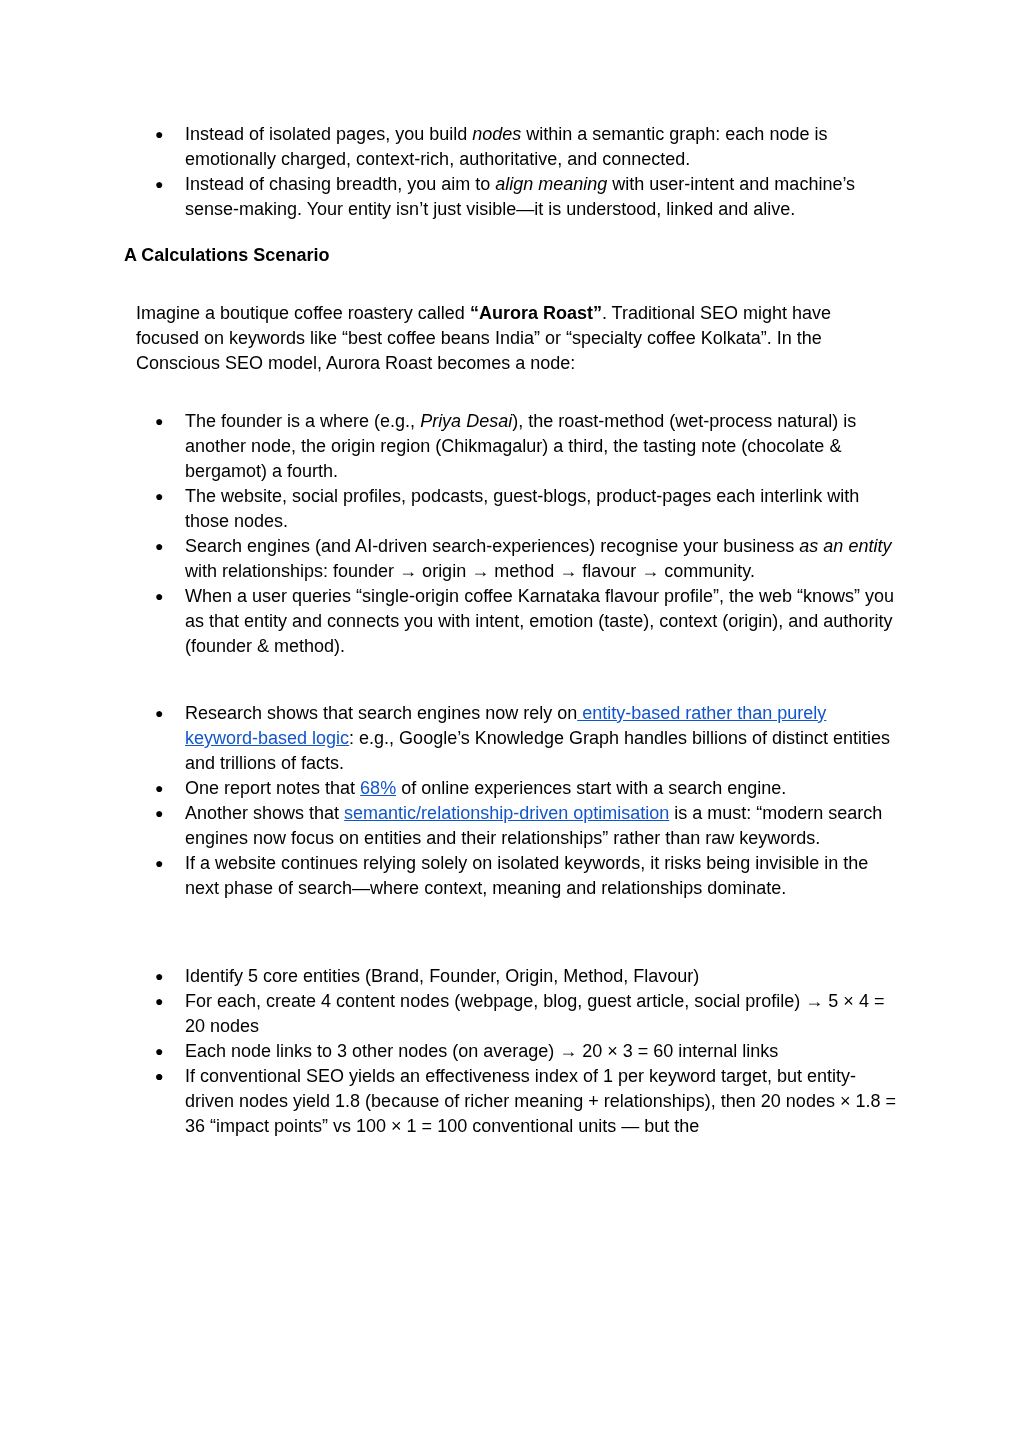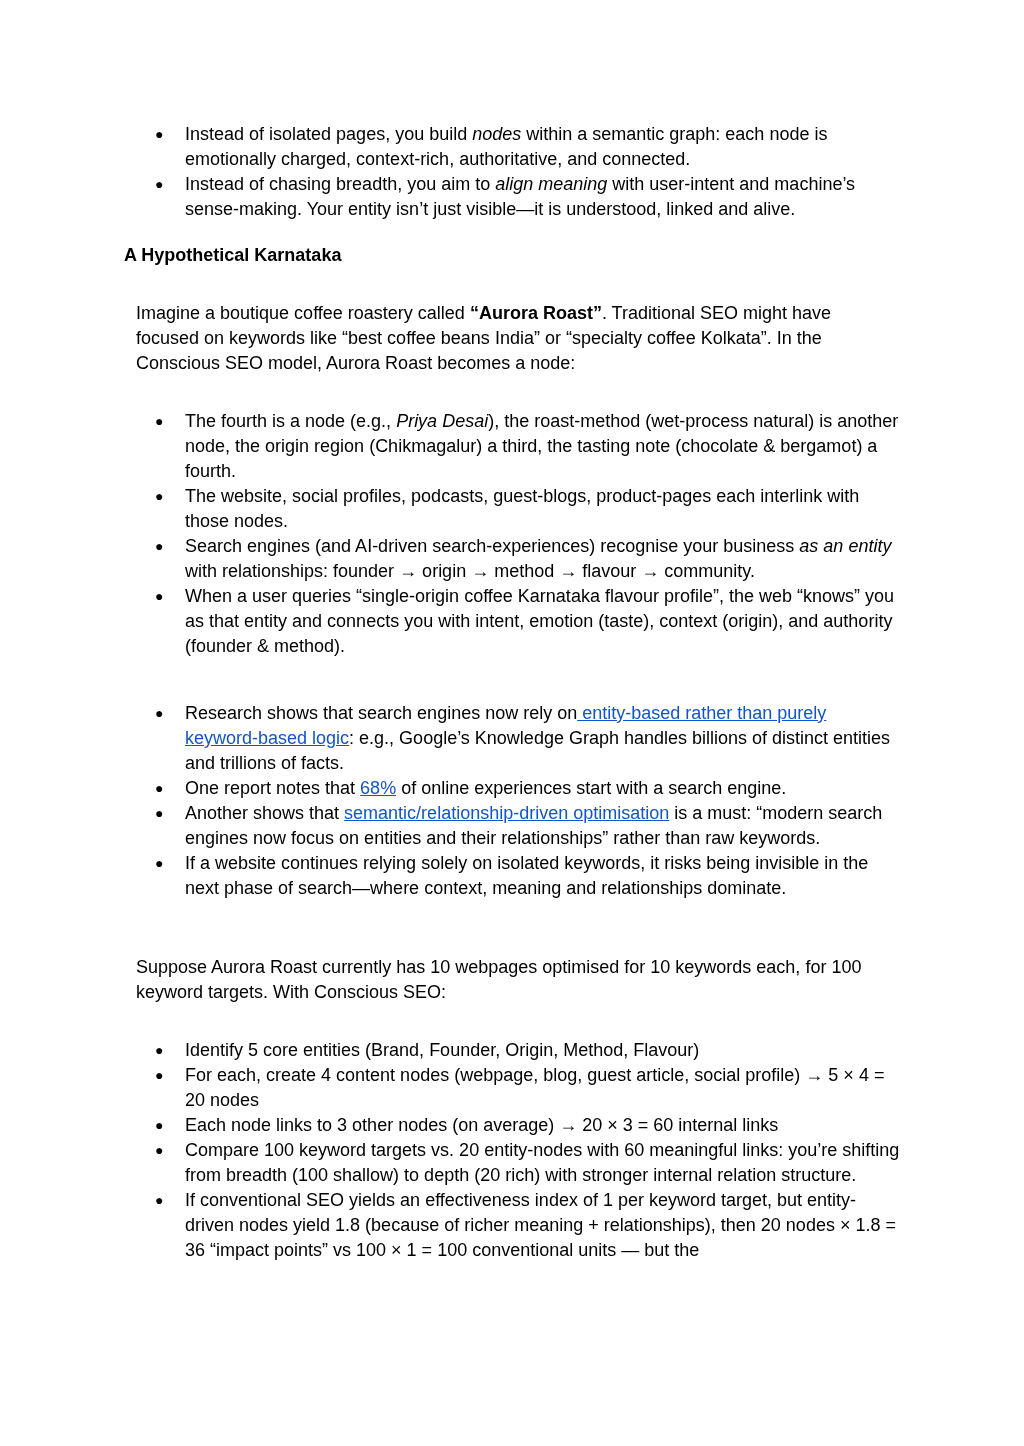--- a/index.html
+++ b/index.html
@@ -24,48 +24,47 @@
 <body>
 
 <div class="page">
 
   <ul>
     <li><span class="bullet">●</span><span>Instead of isolated pages, you build </span><em>nodes</em><span> within a semantic graph: each node is emotionally charged, context-rich, authoritative, and connected.</span></li>
     <li><span class="bullet">●</span><span>Instead of chasing breadth, you aim to </span><em>align meaning</em><span> with user-intent and machine’s sense-making. Your entity isn’t just visible—it is understood, linked and alive.</span></li>
   </ul>
 
   <div class="gap"></div>
-  <p class="heading">A Hypothetical Karnataka</p>
+  <p class="heading">A Calculations Scenario</p>
   <div class="gap"></div>
   <p><span>Imagine a boutique coffee roastery called </span><strong>“Aurora Roast”</strong><span>. Traditional SEO might have focused on keywords like “best coffee beans India” or “specialty coffee Kolkata”. In the Conscious SEO model, Aurora Roast becomes a node:</span></p>
   <div class="gap"></div>
 
   <ul>
-    <li><span class="bullet">●</span><span>The fourth is a node (e.g., </span><em>Priya Desai</em><span>), the roast-method (wet-process natural) is another node, the origin region (Chikmagalur) a third, the tasting note (chocolate &amp; bergamot) a fourth.</span></li>
+    <li><span class="bullet">●</span><span>The founder is a where (e.g., </span><em>Priya Desai</em><span>), the roast-method (wet-process natural) is another node, the origin region (Chikmagalur) a third, the tasting note (chocolate &amp; bergamot) a fourth.</span></li>
     <li><span class="bullet">●</span><span>The website, social profiles, podcasts, guest-blogs, product-pages each interlink with those nodes.</span></li>
     <li><span class="bullet">●</span><span>Search engines (and AI-driven search-experiences) recognise your business </span><em>as an entity</em><span> with relationships: founder → origin → method → flavour → community.</span></li>
     <li><span class="bullet">●</span><span>When a user queries “single-origin coffee Karnataka flavour profile”, the web “knows” you as that entity and connects you with intent, emotion (taste), context (origin), and authority (founder &amp; method).</span></li>
   </ul>
 
   <div class="gap"></div>
   <div class="gap"></div>
 
   <ul>
     <li><span class="bullet">●</span><span>Research shows that search engines now rely on</span><a class="link"> entity-based rather than purely keyword-based logic</a><span>: e.g., Google’s Knowledge Graph handles billions of distinct entities and trillions of facts.</span></li>
     <li><span class="bullet">●</span><span>One report notes that </span><a class="link">68%</a><span> of online experiences start with a search engine.</span></li>
     <li><span class="bullet">●</span><span>Another shows that </span><a class="link">semantic/relationship-driven optimisation</a><span> is a must: “modern search engines now focus on entities and their relationships” rather than raw keywords.</span></li>
     <li><span class="bullet">●</span><span>If a website continues relying solely on isolated keywords, it risks being invisible in the next phase of search—where context, meaning and relationships dominate.</span></li>
   </ul>
 
   <div class="gap"></div>
   <div class="gap"></div>
-  <p>Suppose Aurora Roast currently has 10 webpages optimised for 10 keywords each, for 100 keyword targets. With Conscious SEO:</p>
   <div class="gap"></div>
 
   <ul>
     <li><span class="bullet">●</span><span>Identify 5 core entities (Brand, Founder, Origin, Method, Flavour)</span></li>
     <li><span class="bullet">●</span><span>For each, create 4 content nodes (webpage, blog, guest article, social profile) → 5 × 4 = 20 nodes</span></li>
     <li><span class="bullet">●</span><span>Each node links to 3 other nodes (on average) → 20 × 3 = 60 internal links</span></li>
-    <li><span class="bullet">●</span><span>Compare 100 keyword targets vs. 20 entity-nodes with 60 meaningful links: you’re shifting from breadth (100 shallow) to depth (20 rich) with stronger internal relation structure.</span></li>
+    <li><span class="bullet">●</span></li>
     <li><span class="bullet">●</span><span>If conventional SEO yields an effectiveness index of 1 per keyword target, but entity-driven nodes yield 1.8 (because of richer meaning + relationships), then 20 nodes × 1.8 = 36 “impact points” vs 100 × 1 = 100 conventional units — but the</span></li>
   </ul>
 
 </div>
 
 </body></html>

